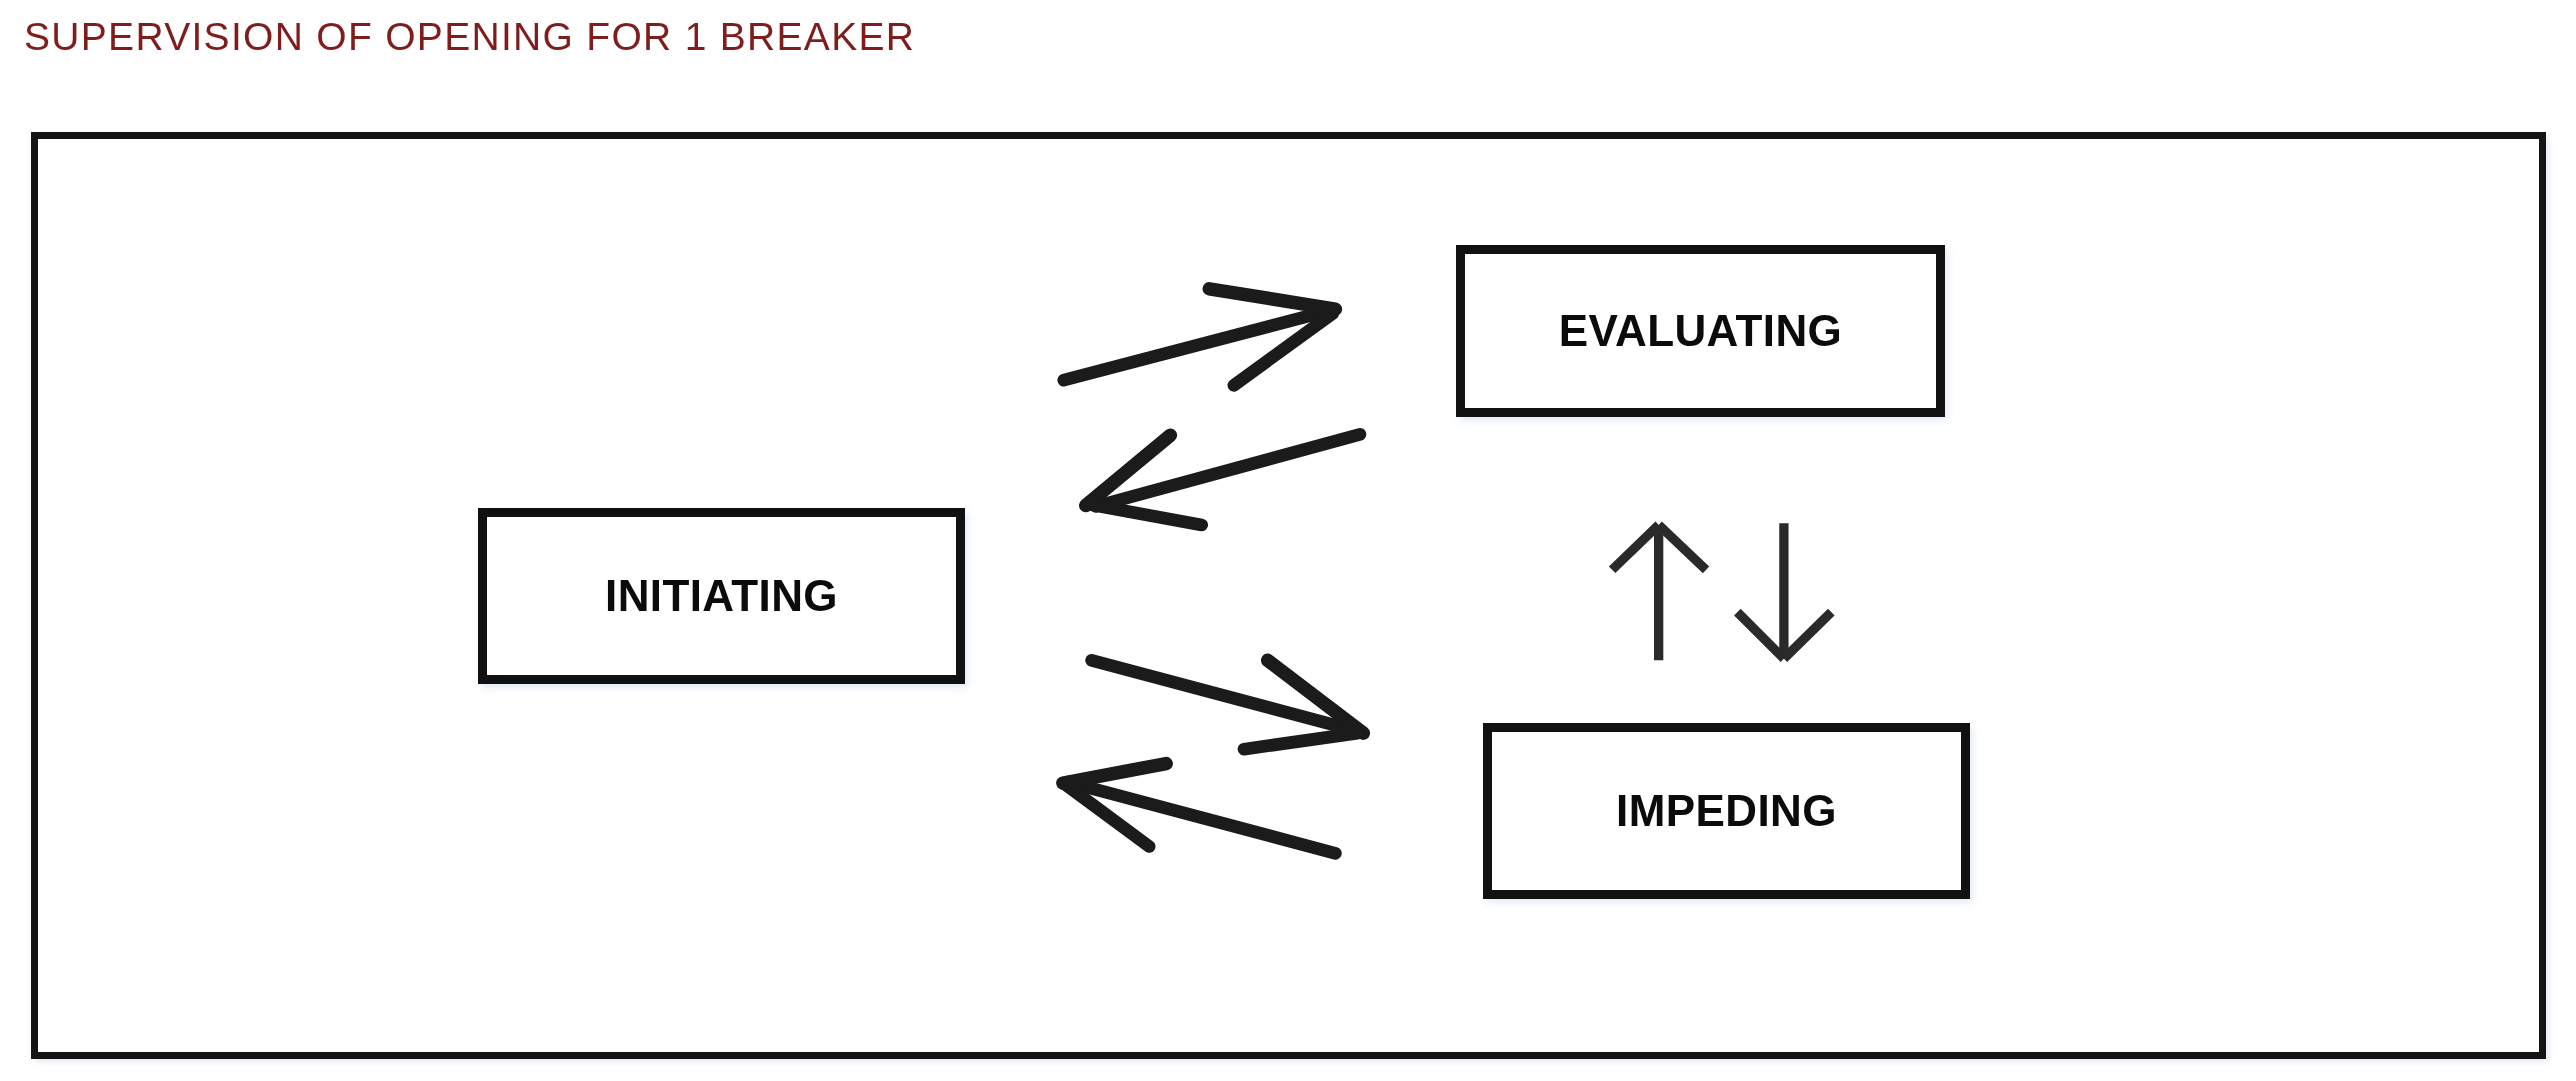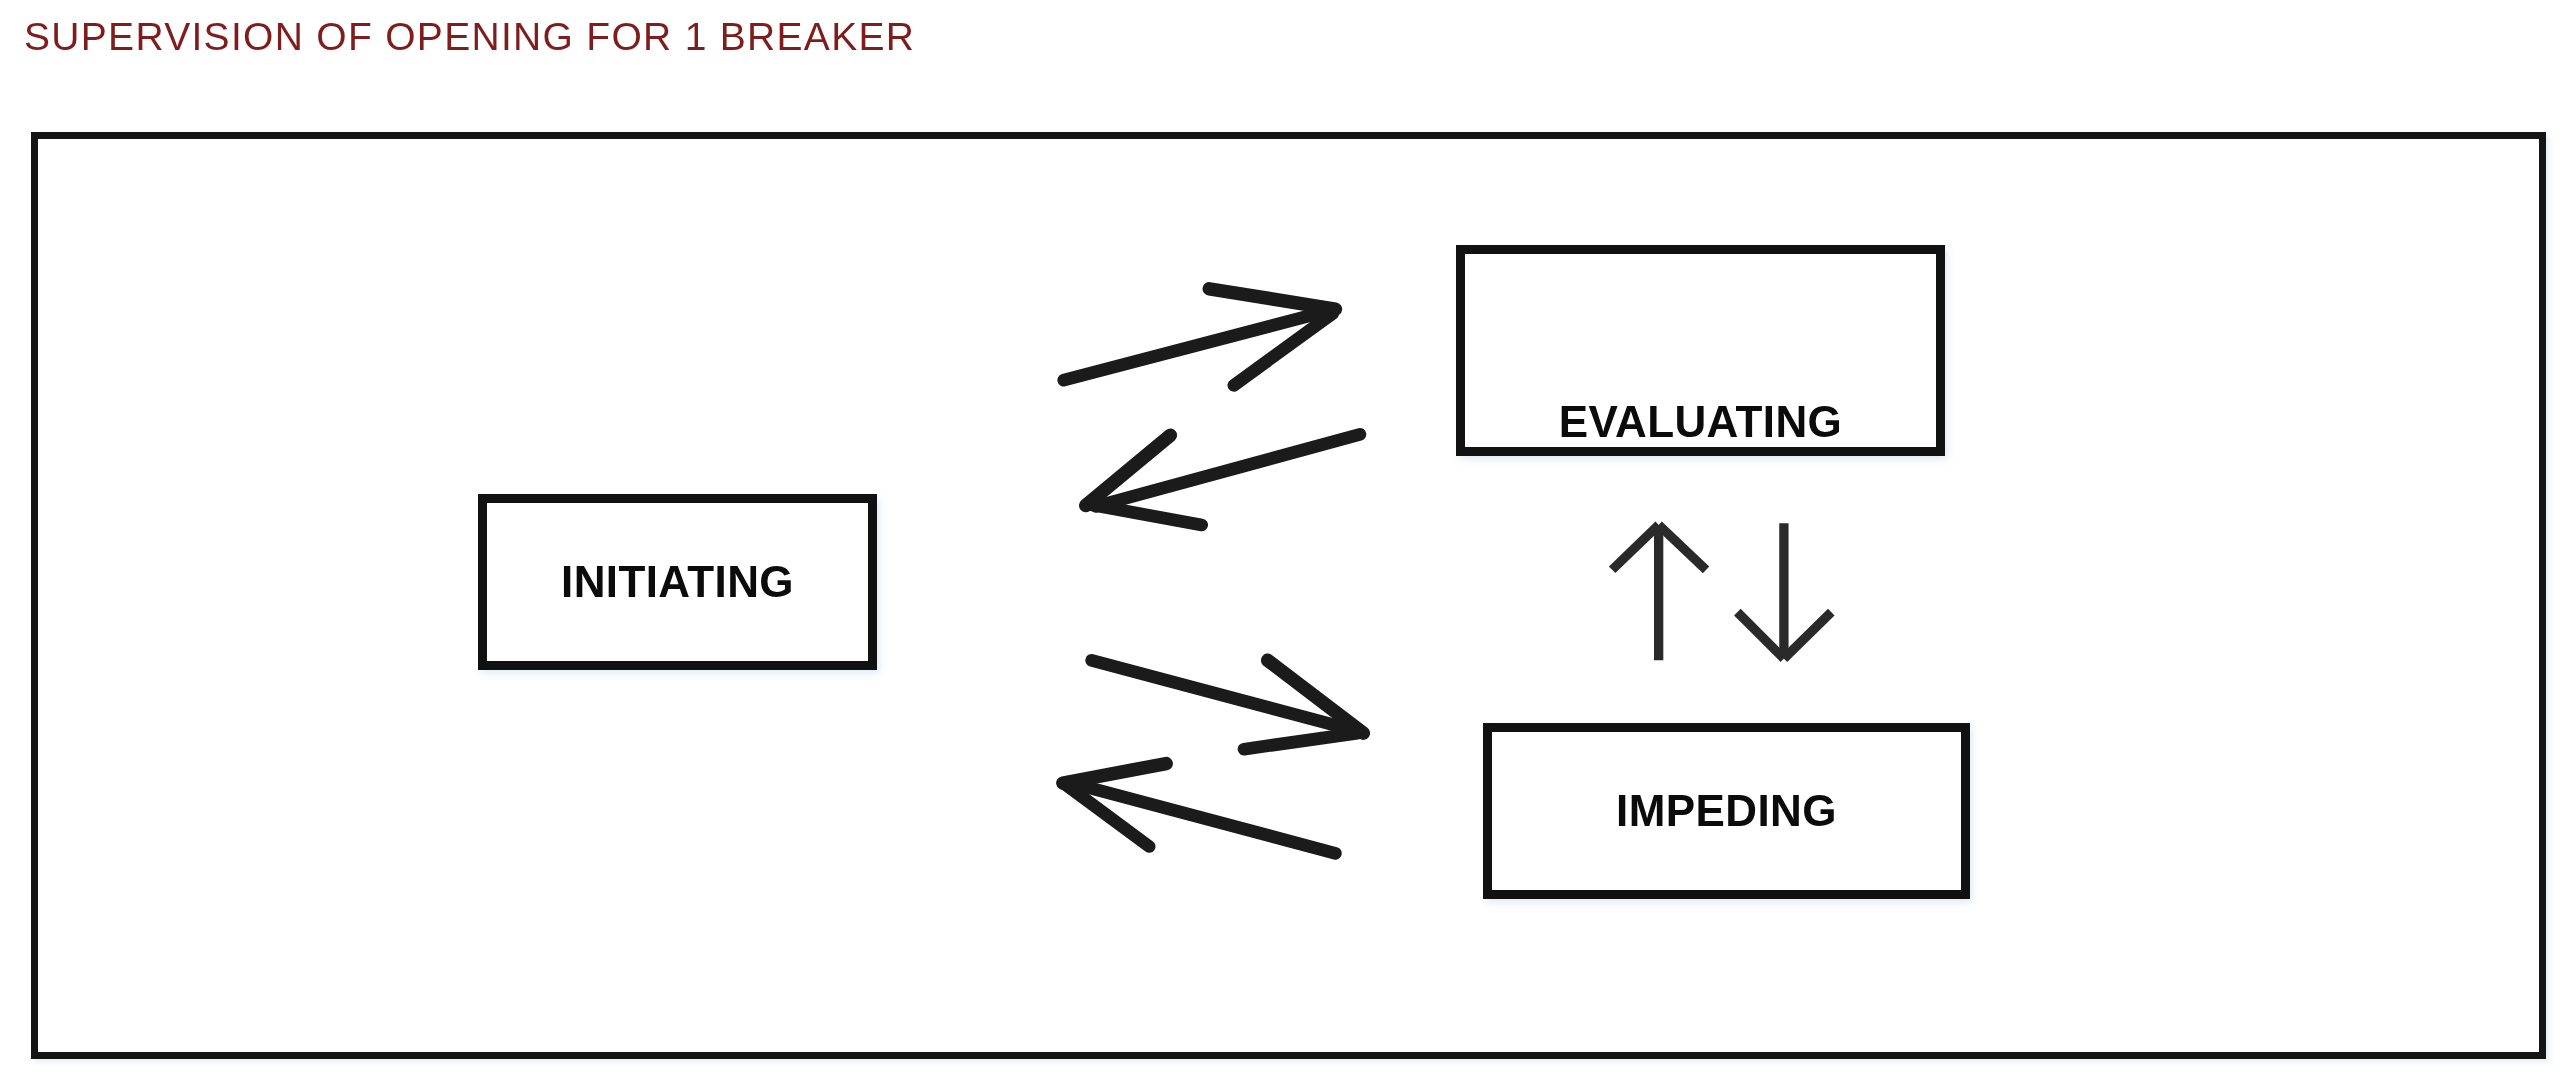--- a/index.html
+++ b/index.html
@@ -58,30 +58,29 @@
   .state-box .state-label {
     font-size: 44px;
     font-weight: 700;
     letter-spacing: 0.4px;
     color: #0b0b0b;
     white-space: nowrap;
   }
 
   #box-initiating {
     left: 478px;
-    top: 494px;
-    width: 399px;
+    top: 508px;
+    width: 487px;
     height: 176px;
   }
   #box-evaluating {
     left: 1456px;
     top: 245px;
     width: 489px;
-    height: 211px;
-    align-items: flex-end;
+    height: 172px;
   }
   #box-impeding {
     left: 1483px;
     top: 723px;
     width: 487px;
     height: 176px;
   }
 
   
   #arrow-layer {

